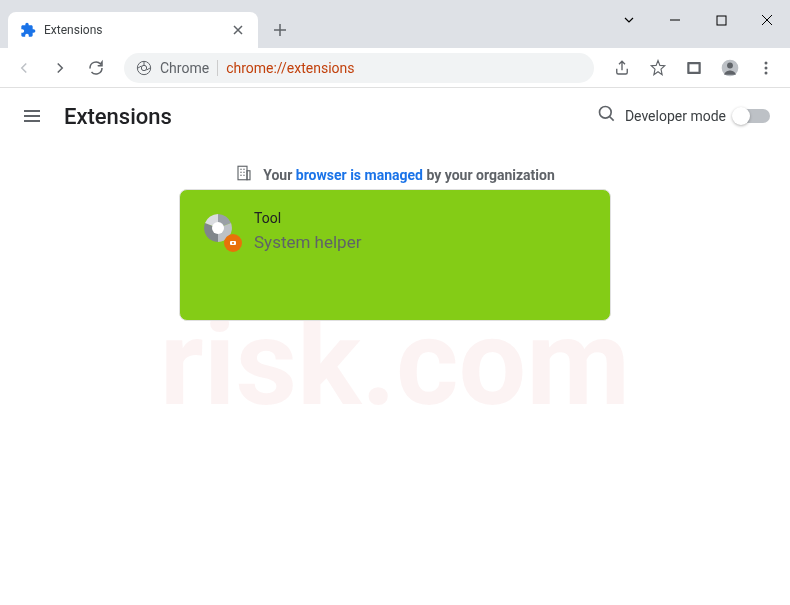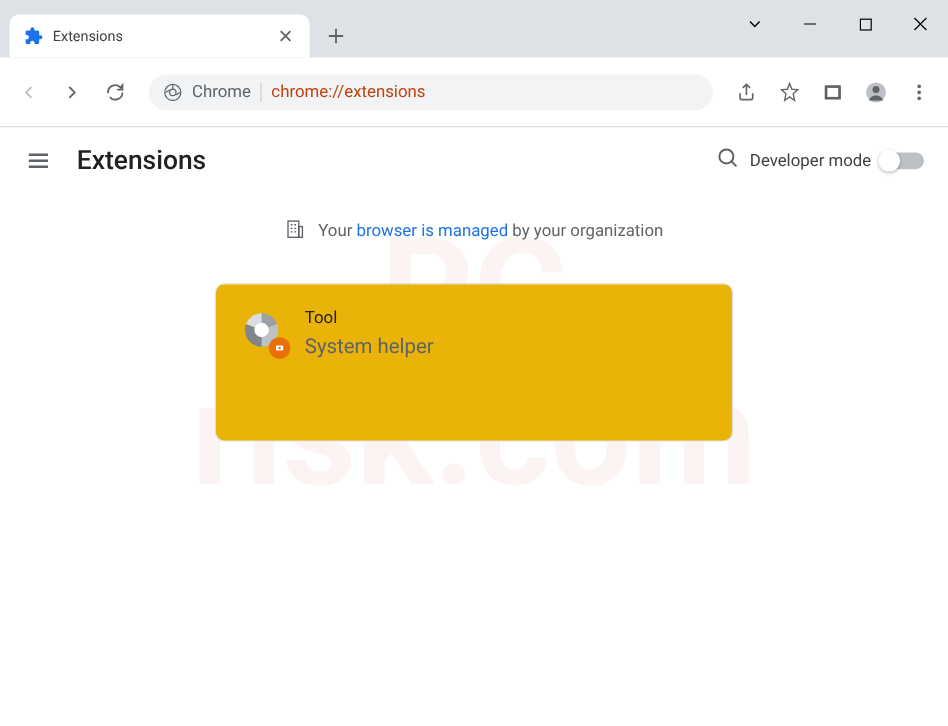--- a/index.html
+++ b/index.html
@@ -97,21 +97,21 @@
       color: #000;
     }
     .dropdown-caret {
       width: 46px;
       display: flex;
       align-items: center;
       justify-content: center;
     }
     
     .toolbar {
-      height: 58px;
+      height: 40px;
       background: #fff;
       border-bottom: 1px solid #e0e0e0;
       display: flex;
       align-items: center;
       padding: 0 8px;
       gap: 4px;
     }
     .nav-btn {
       width: 32px;
       height: 32px;
@@ -224,35 +224,36 @@
       align-items: center;
       position: relative;
       z-index: 2;
     }
     .managed-banner {
       display: flex;
       align-items: center;
       gap: 10px;
       font-size: 14px;
       color: #5f6368;
-      margin-bottom: 32px;
+      margin-bottom: 4px;
+      font-weight: bold;
     }
     .managed-banner a {
       color: #1a73e8;
       text-decoration: none;
     }
     .building-icon {
       color: #5f6368;
     }
     
     .ext-card {
       width: 432px;
       border: 1px solid #e0e0e0;
       border-radius: 8px;
-      background: #eab308;
+      background: #84cc16;
       overflow: hidden;
     }
     .card-top {
       padding: 20px;
       display: flex;
       gap: 18px;
       min-height: 130px;
     }
     .ext-icon-wrap {
       position: relative;

